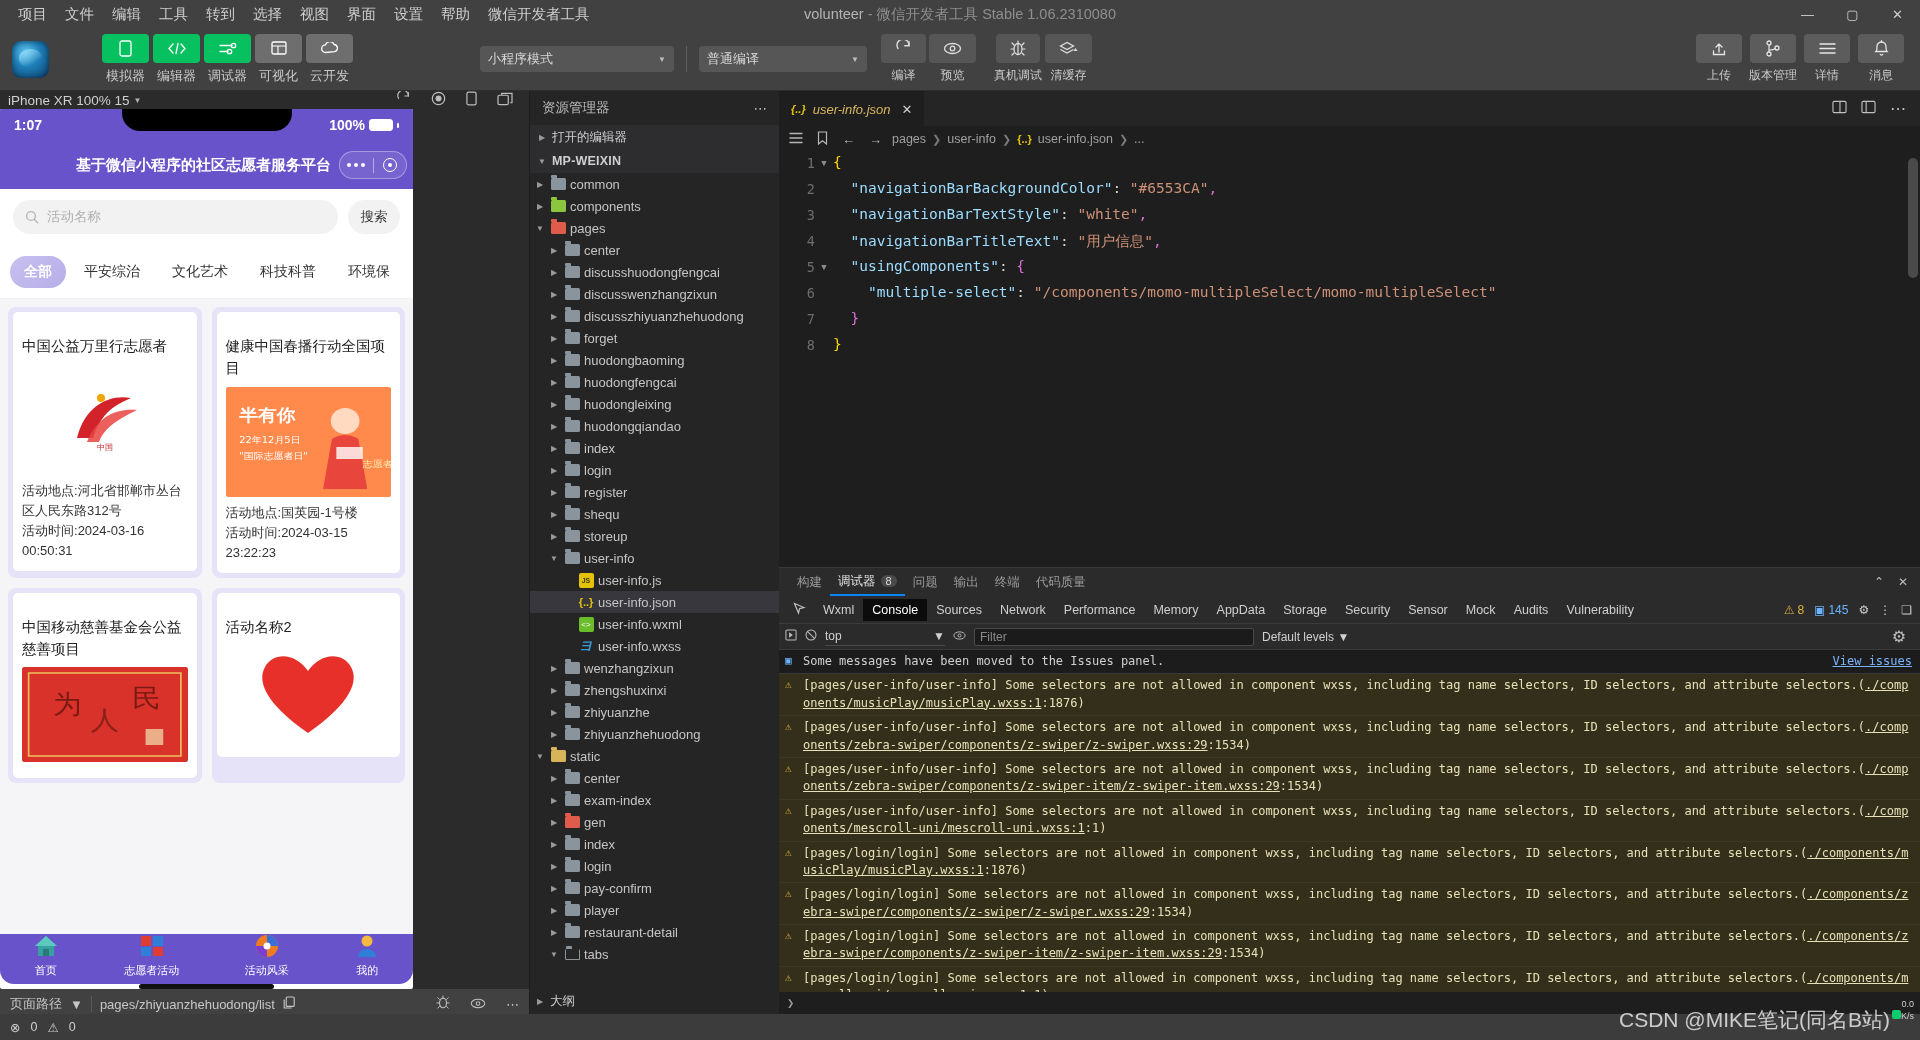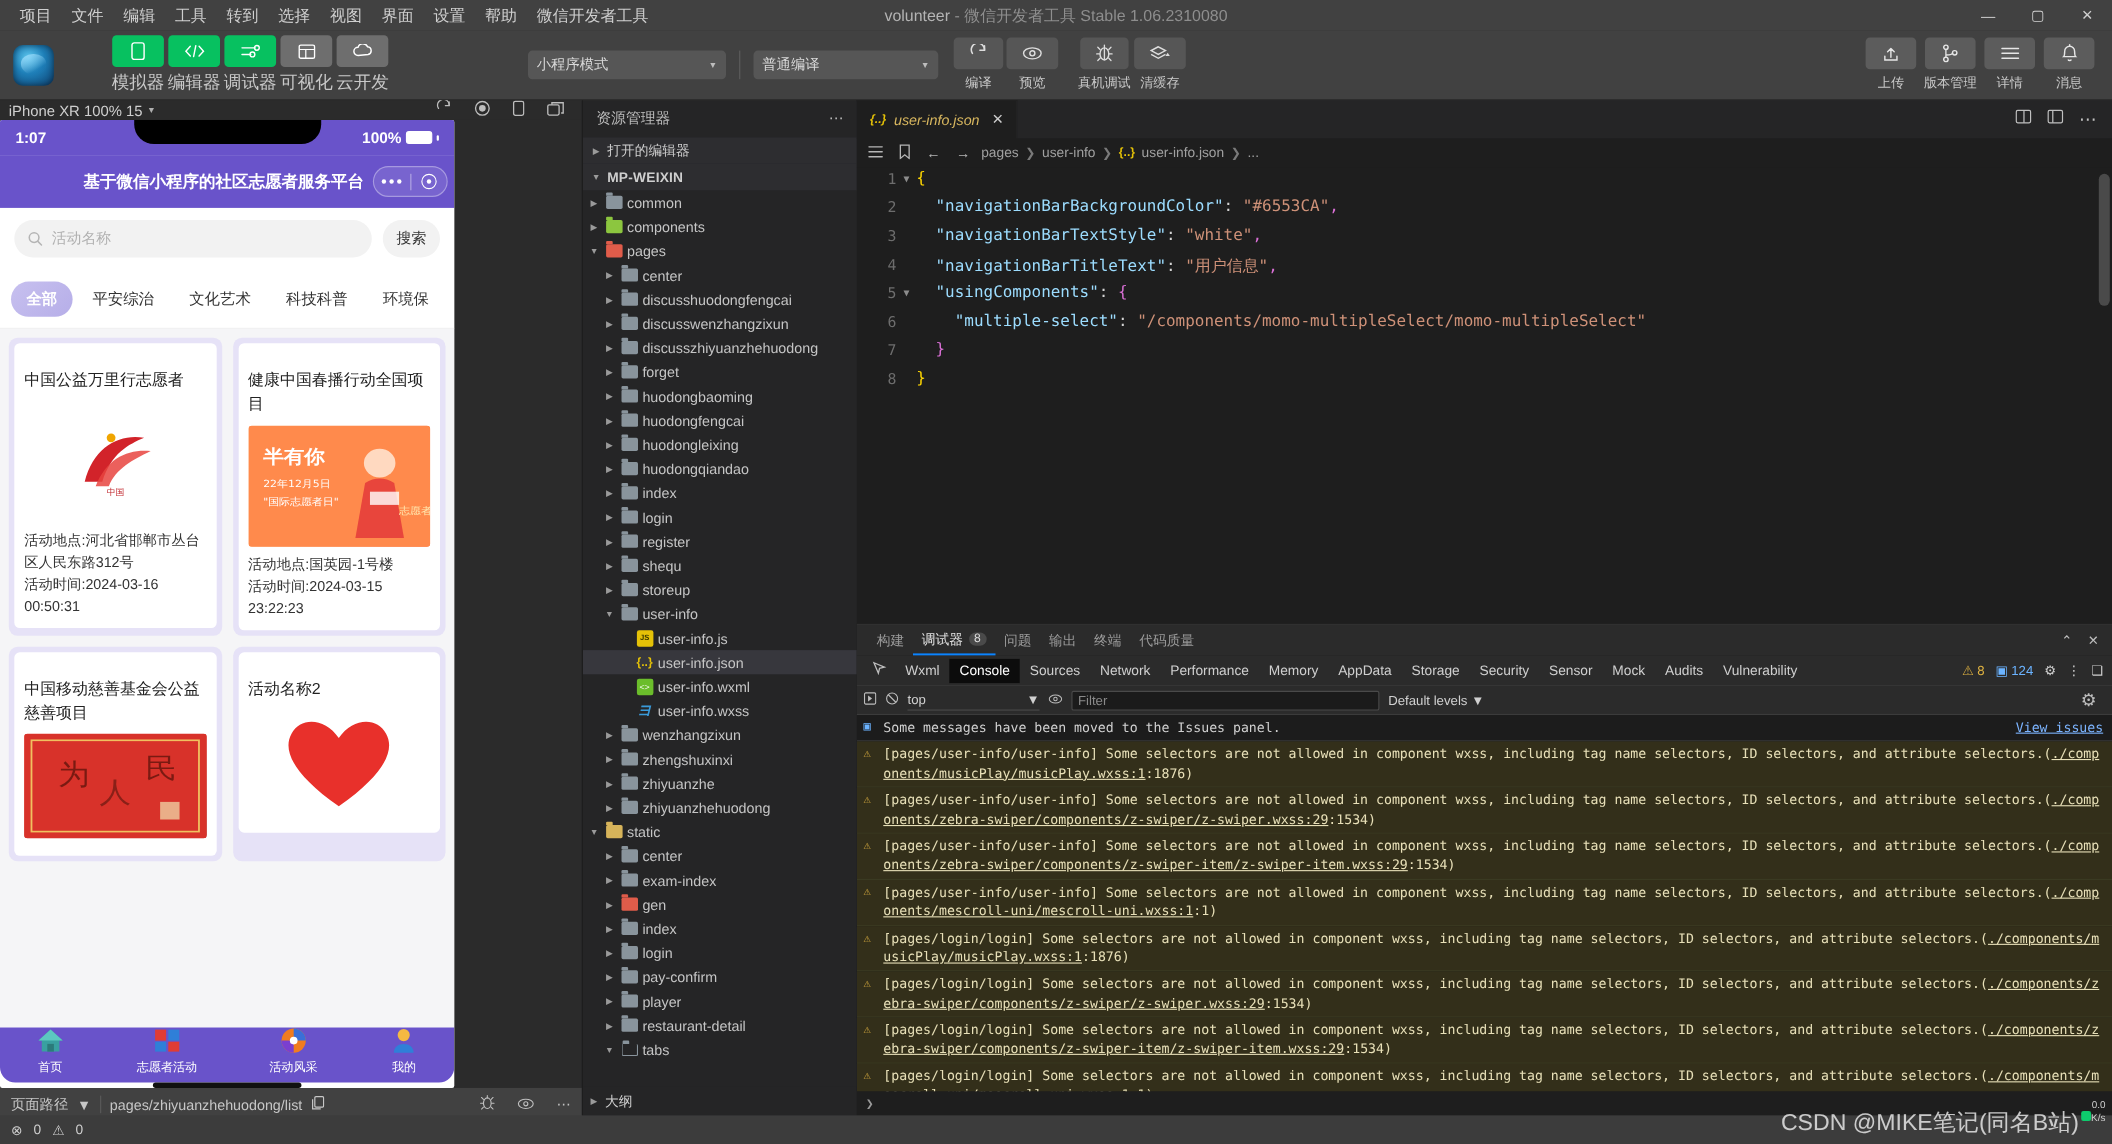--- a/index.html
+++ b/index.html
@@ -47,21 +47,21 @@
     border-radius: 50% 50% 45% 55%;
     background: linear-gradient(150deg, rgba(160,225,255,.95), rgba(30,120,180,.2) 70%);
   }
   .tool-group { display: flex; align-items: center; gap: 4px; margin-left: 53px; }
   .tool-btn { width: 47px; display: flex; flex-direction: column; align-items: center; cursor: default; }
   .tool-btn .box {
     width: 47px; height: 29px; border-radius: 4px; display: flex; align-items: center; justify-content: center;
   }
   .tool-btn .box.green { background: #07c160; }
   .tool-btn .box.grey  { background: #6e6e6e; }
-  .tool-btn .lbl { font-size: 16px; color: #c9c9c9; margin-top: 4px; white-space: nowrap; }
+  .tool-btn .lbl { font-size: 13px; color: #c9c9c9; margin-top: 4px; white-space: nowrap; }
 
   .toolbar-center { position: absolute; left: 480px; display: flex; align-items: center; gap: 0; }
   .select {
     height: 26px; min-width: 160px; background: #565656; border-radius: 4px;
     display: flex; align-items: center; padding: 0 8px; color: #d8d8d8; font-size: 13px;
     justify-content: space-between;
   }
   .select .caret { font-size: 8px; color: #bdbdbd; margin-left: 14px; }
   .vdiv { width: 1px; height: 26px; background: #5f5f5f; margin: 0 12px; }
 
@@ -371,21 +371,21 @@
         <div class="box grey">
           <svg width="19" height="13" viewBox="0 0 19 13">
               <path d="M5.5 10.5a3.8 3.8 0 010-7.6 4.6 4.6 0 018.6-.4 3.6 3.6 0 01.5 7.1z" fill="none" stroke="#fff" stroke-width="1.3"></path>
             </svg>
         </div>
         <div class="lbl">云开发</div>
       </div>
     </div>
 
     <div class="toolbar-center">
-      <div class="select" style="width:180px">
+      <div class="select" style="width:194px">
         <span>小程序模式</span>
         <span class="caret">▼</span>
       </div>
       <div class="vdiv"></div>
       <div class="select" style="width:168px">
         <span>普通编译</span>
         <span class="caret">▼</span>
       </div>
 
       <div class="tool-group2">
@@ -1109,21 +1109,21 @@
           <div class="dtab">Memory</div>
           <div class="dtab">AppData</div>
           <div class="dtab">Storage</div>
           <div class="dtab">Security</div>
           <div class="dtab">Sensor</div>
           <div class="dtab">Mock</div>
           <div class="dtab">Audits</div>
           <div class="dtab">Vulnerability</div>
           <div class="dt-right">
             <span class="warn-chip">⚠<span>8</span></span>
-            <span class="info-chip">▣<span>124</span></span>
+            <span class="info-chip">▣<span>145</span></span>
             <span>⚙</span>
             <span>⋮</span>
             <span>❏</span>
           </div>
         </div>
 
         <div class="filterbar">
           <span class="ic">
             <svg width="12" height="12" viewBox="0 0 13 13">
                 <rect x="1" y="1" width="11" height="11" rx="1.2" fill="none" stroke="#bdbdbd" stroke-width="1.1"></rect>

